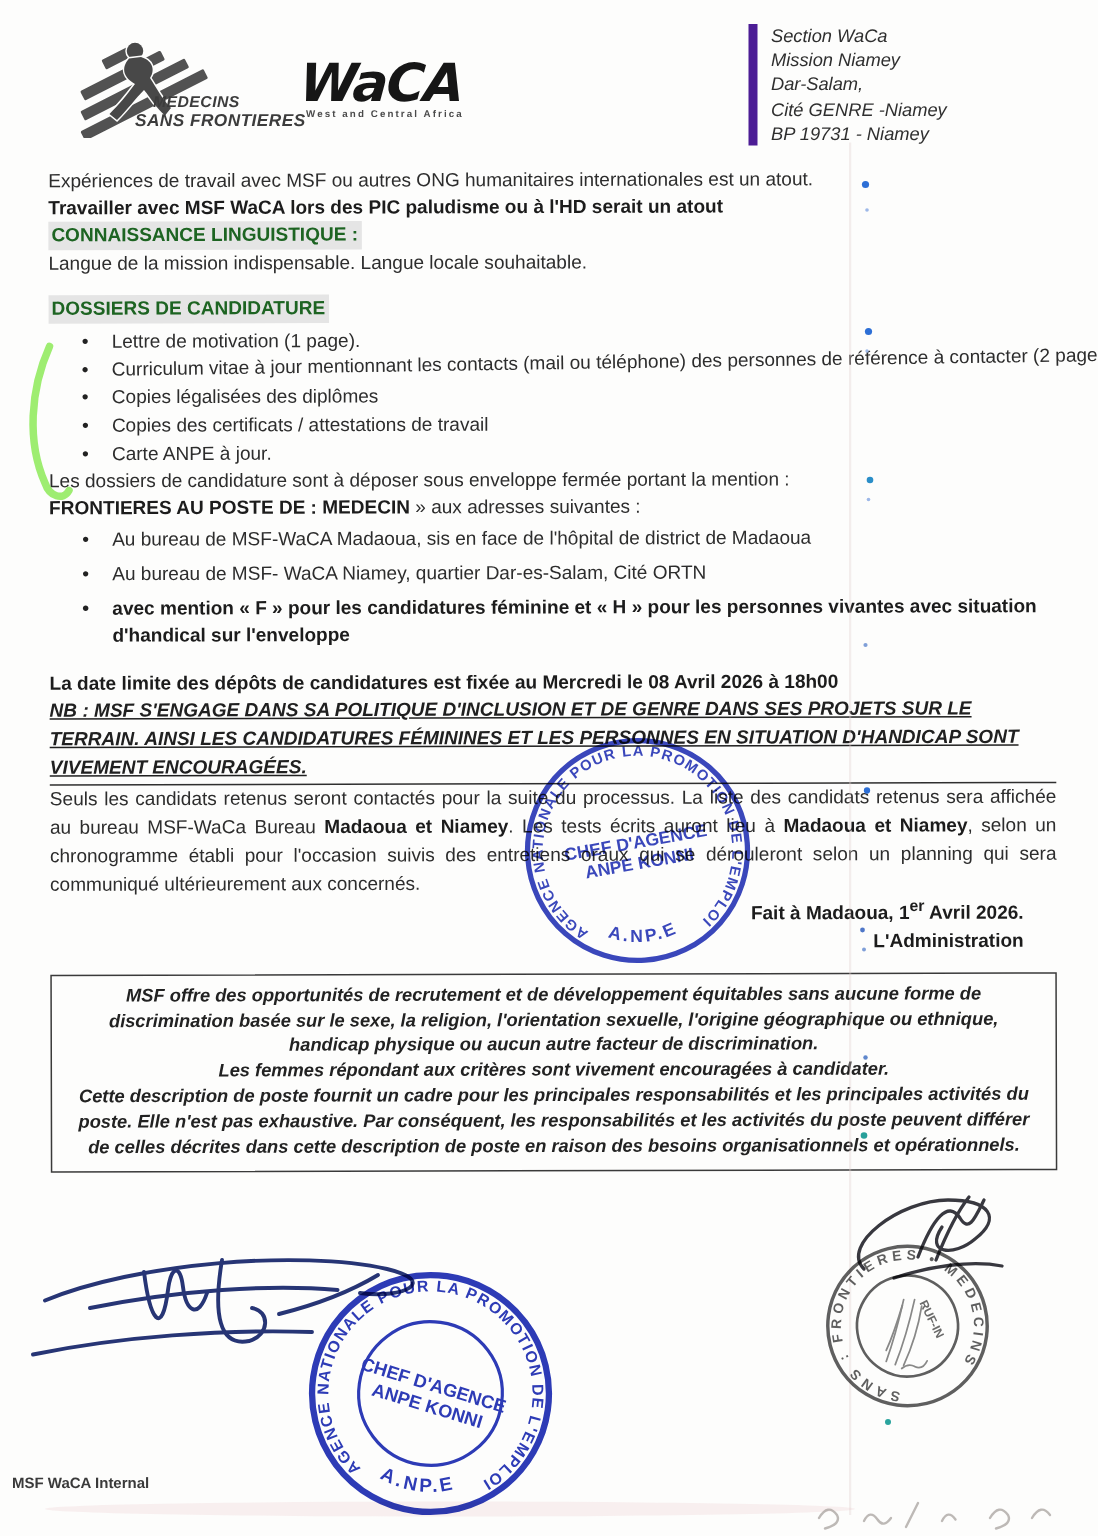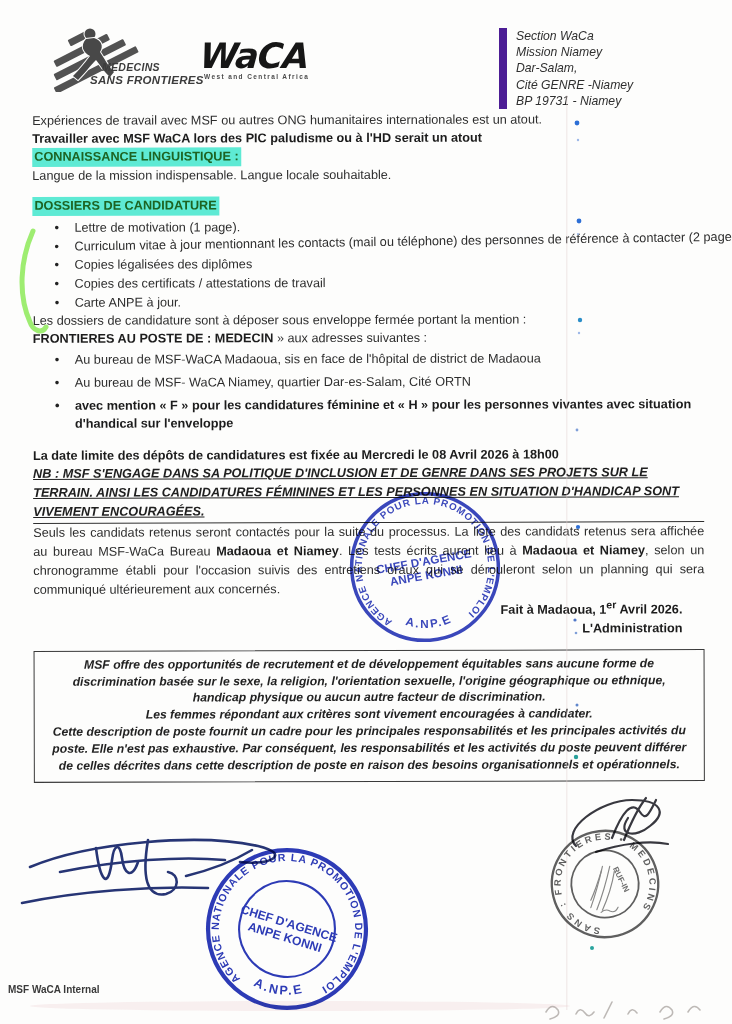--- a/index.html
+++ b/index.html
@@ -4,28 +4,28 @@
 <style>
   html,body{margin:0;padding:0;background:#ffffff;}
   .page{position:relative;width:732px;height:1024px;background:#fdfdfc;overflow:hidden;
         font-family:"Liberation Sans",sans-serif;color:#2d2d2d;}
   
   .msf-logo{position:absolute;left:50px;top:26px;}
   .waca-logo{position:absolute;left:200px;top:36px;}
   .waca-word{font-family:"DejaVu Sans",sans-serif;font-style:italic;font-weight:900;
              font-size:35px;color:#161616;letter-spacing:-1px;transform:skewX(-4deg);}
   .waca-tag{font-size:6.5px;font-weight:bold;letter-spacing:1.4px;color:#4a4a4a;margin-top:-3px;padding-left:4px;}
-  .addr{position:absolute;left:499px;top:28px;border-left:8px solid #4c1d95;padding-left:9px;
+  .addr{position:absolute;left:499px;top:16px;border-left:6px solid #4c1d95;padding-left:9px;
         font-style:italic;font-size:12.2px;line-height:1.33;color:#2f2f2f;font-weight:500;}
   
   .content{position:absolute;left:33px;right:28px;top:111px;font-size:12.7px;line-height:1.42;
            transform:rotate(-0.15deg);}
   .content p{margin:0;}
   .b{font-weight:bold;color:#1c1c1c;}
-  .hl{display:inline-block;background:#5eead4;color:#1d6422;font-weight:bold;padding:0 3px 1px 2px;}
+  .hl{display:inline-block;background:#e5e5e5;color:#1d6422;font-weight:bold;padding:0 3px 1px 2px;}
   .sec{margin-top:14px;}
   ul.plain{list-style:none;margin:3px 0 0 0;padding:0 0 0 22px;}
   ul.plain li{position:relative;padding-left:20px;line-height:18.6px;}
   ul.plain li::before{content:"•";position:absolute;left:0;top:0;font-size:13px;color:#222;}
   ul.space li{margin-bottom:5px;line-height:18px;}
   .nowrap{white-space:nowrap;transform:rotate(-0.7deg);transform-origin:left center;}
   .nb{margin-top:8px;font-weight:bold;font-style:italic;text-decoration:underline;
       color:#202020;border-bottom:1.5px solid #2f2f2f;padding-bottom:1px;line-height:19px;}
   .process{margin-top:10px;text-align:justify;line-height:18.8px;}
   .right{text-align:right;padding-right:22px;}

